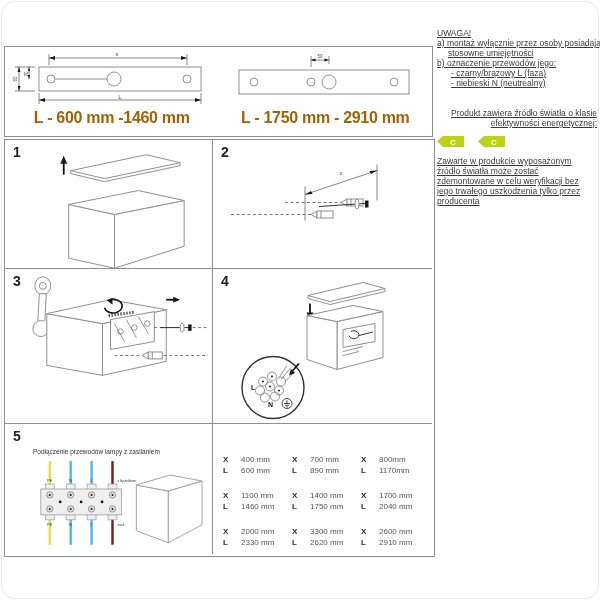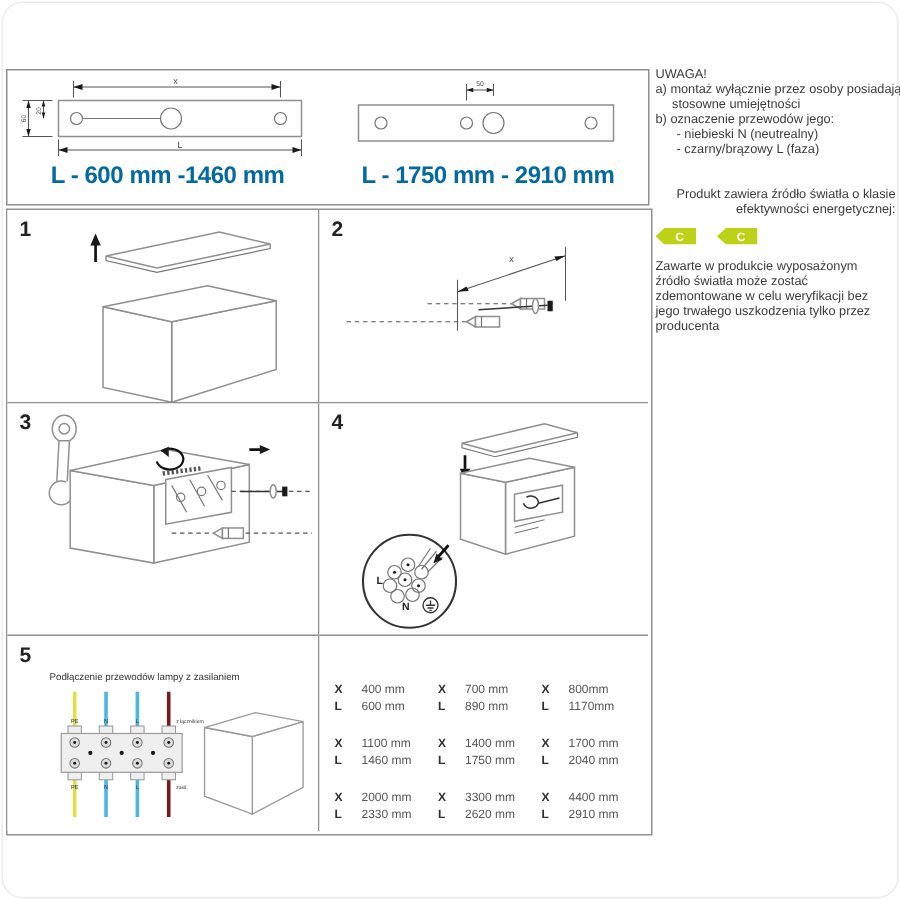--- a/index.html
+++ b/index.html
@@ -6,21 +6,21 @@
   body{
     width:600px;height:600px;position:relative;background:#fff;
     font-family:"Liberation Sans",sans-serif;color:#3a3a3a;overflow:hidden;
   }
   .page-frame{position:absolute;inset:1px;border:1px solid #ececec;border-radius:14px;pointer-events:none;}
 
   
   .top-box{position:absolute;left:4px;top:46px;width:427px;height:89px;border:1px solid #8f8f8f;display:flex;background:#fff;}
   .top-half{flex:1;display:flex;flex-direction:column;align-items:center;}
   .top-half svg{width:205px;height:58px;margin-top:2px;}
-  .drawing-label{font-weight:bold;font-size:16px;color:#0369a1;letter-spacing:-0.3px;margin-top:2px;}
+  .drawing-label{font-weight:bold;font-size:16px;color:#a16207;letter-spacing:-0.3px;margin-top:2px;}
 
   
   .grid{position:absolute;left:4px;top:139px;width:429px;height:416px;display:grid;
         grid-template-columns:208px 219px;grid-template-rows:129px 155px 130px;
         border:1px solid #8f8f8f;background:#fff;}
   .cell{position:relative;background:#fff;}
   .c1,.c3,.c5{border-right:1px solid #8f8f8f;}
   .c1,.c2,.c3,.c4{border-bottom:1px solid #8f8f8f;}
   .panel-num{position:absolute;left:8px;top:4px;font-weight:bold;font-size:14px;color:#222;}
   .cell svg.diagram{position:absolute;inset:0;width:100%;height:100%;}
@@ -41,21 +41,21 @@
   .p5-title{position:absolute;left:28px;top:24px;font-size:6.5px;color:#333;}
 
   
   .size-table{position:absolute;left:10px;top:30px;right:6px;display:grid;
               grid-template-columns:1fr 1fr 1fr;row-gap:14px;column-gap:4px;}
   .pair{font-size:8px;line-height:11px;color:#555;}
   .pair .line{display:flex;}
   .pair .xl{width:18px;font-weight:bold;color:#2e2e2e;}
 
   
-  .right-col{position:absolute;left:437px;top:44px;width:160px;font-size:8.5px;line-height:10px;color:#3a3a3a;}
+  .right-col{position:absolute;left:437px;top:28px;width:160px;font-size:8.5px;line-height:10px;color:#3a3a3a;text-decoration:underline;}
   .w-line{white-space:nowrap;}
   .ind1{padding-left:11px;}
   .ind2{padding-left:14px;}
   .energy-intro{margin-top:20px;text-align:right;}
   .energy-arrows{display:flex;gap:14px;margin:8px 0 9px 0;align-items:center;}
   .energy-arrows svg{display:block;}
   .arrow-c-text{font-family:"Liberation Sans",sans-serif;font-size:8px;font-weight:bold;fill:#fff;}
   .energy-note{margin-top:2px;}
 </style>
 </head>
@@ -407,38 +407,38 @@
             <span class="val">3300 mm</span>
           </div>
         <div class="line">
             <span class="xl">L</span>
             <span class="val">2620 mm</span>
           </div>
       </div>
       <div class="pair">
         <div class="line">
             <span class="xl">X</span>
-            <span class="val">4400 mm</span>
+            <span class="val">2600 mm</span>
           </div>
         <div class="line">
             <span class="xl">L</span>
             <span class="val">2910 mm</span>
           </div>
       </div>
     </div>
   </div>
 </div>
 
 <div class="right-col">
   <div class="w-line">UWAGA!</div>
   <div class="w-line">a) montaż wyłącznie przez osoby posiadające</div>
   <div class="w-line ind1">stosowne umiejętności</div>
   <div class="w-line">b) oznaczenie przewodów jego:</div>
+  <div class="w-line ind2">- czarny/brązowy L (faza)</div>
   <div class="w-line ind2">- niebieski N (neutrealny)</div>
-  <div class="w-line ind2">- czarny/brązowy L (faza)</div>
 
   <div class="energy-intro">Produkt zawiera źródło światła o klasie efektywności energetycznej:</div>
 
   <div class="energy-arrows">
     <svg width="27" height="11" viewBox="0 0 27 11">
       <polygon points="0,5.5 6,0 27,0 27,11 6,11" fill="#bdd117"></polygon>
       <text class="arrow-c-text" x="16" y="8.6" text-anchor="middle">C</text>
     </svg>
     <svg width="27" height="11" viewBox="0 0 27 11">
       <polygon points="0,5.5 6,0 27,0 27,11 6,11" fill="#bdd117"></polygon>

